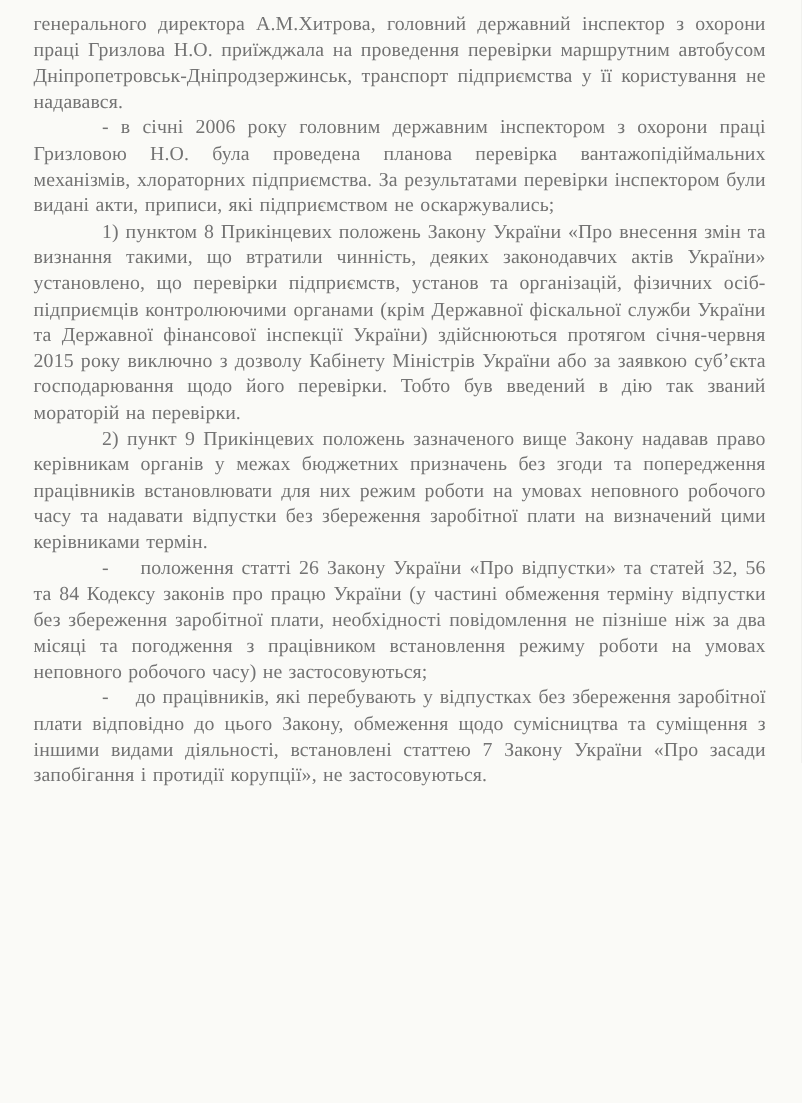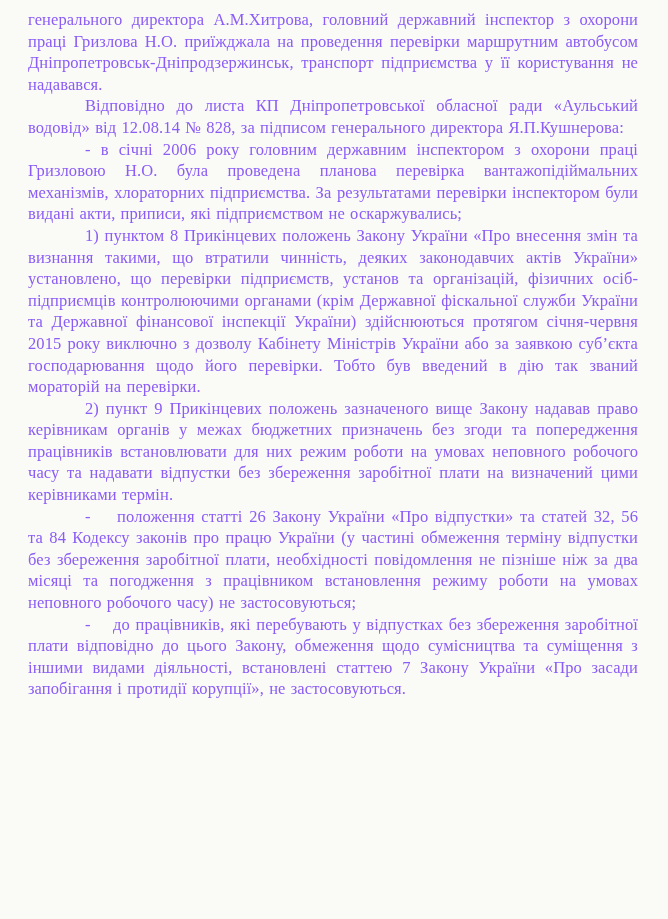--- a/index.html
+++ b/index.html
@@ -10,39 +10,38 @@
   .page {
     position: relative;
     width: 668px;
     height: 919px;
     margin: 0;
     background: #fafaf7;
     box-sizing: border-box;
     padding: 9px 30px 0 28px;
     overflow: hidden;
     font-family: "Liberation Serif", "DejaVu Serif", serif;
-    color: #8b5cf6;
+    color: #737373;
   }
   .para {
     margin: 0;
     padding: 0;
     font-size: 16.5px;
     line-height: 21.6px;
     text-align: justify;
     letter-spacing: 0.1px;
     word-spacing: 1px;
   }
   .para.indent {
     text-indent: 57px;
   }
 </style>
 </head>
 <body>
 
 <div class="page">
   <p class="para">генерального директора А.М.Хитрова, головний державний інспектор з охорони праці Гризлова Н.О. приїжджала на проведення перевірки маршрутним автобусом Дніпропетровськ-Дніпродзержинськ, транспорт підприємства у її користування не надавався.</p>
-  <p class="para indent">Відповідно до листа КП Дніпропетровської обласної ради «Аульський водовід» від 12.08.14 № 828, за підписом генерального директора Я.П.Кушнерова:</p>
   <p class="para indent">- в січні 2006 року головним державним інспектором з охорони праці Гризловою Н.О. була проведена планова перевірка вантажопідіймальних механізмів, хлораторних підприємства. За результатами перевірки інспектором були видані акти, приписи, які підприємством не оскаржувались;</p>
   <p class="para indent">1) пунктом 8 Прикінцевих положень Закону України «Про внесення змін та визнання такими, що втратили чинність, деяких законодавчих актів України» установлено, що перевірки підприємств, установ та організацій, фізичних осіб-підприємців контролюючими органами (крім Державної фіскальної служби України та Державної фінансової інспекції України) здійснюються протягом січня-червня 2015 року виключно з дозволу Кабінету Міністрів України або за заявкою суб’єкта господарювання щодо його перевірки. Тобто був введений в дію так званий мораторій на перевірки.</p>
   <p class="para indent">2) пункт 9 Прикінцевих положень зазначеного вище Закону надавав право керівникам органів у межах бюджетних призначень без згоди та попередження працівників встановлювати для них режим роботи на умовах неповного робочого часу та надавати відпустки без збереження заробітної плати на визначений цими керівниками термін.</p>
   <p class="para indent">-&nbsp;&nbsp;&nbsp;&nbsp;положення статті 26 Закону України «Про відпустки» та статей 32, 56 та 84 Кодексу законів про працю України (у частині обмеження терміну відпустки без збереження заробітної плати, необхідності повідомлення не пізніше ніж за два місяці та погодження з працівником встановлення режиму роботи на умовах неповного робочого часу) не застосовуються;</p>
   <p class="para indent">-&nbsp;&nbsp;&nbsp;&nbsp;до працівників, які перебувають у відпустках без збереження заробітної плати відповідно до цього Закону, обмеження щодо сумісництва та суміщення з іншими видами діяльності, встановлені статтею 7 Закону України «Про засади запобігання і протидії корупції», не застосовуються.</p>
 </div>
 
 </body></html>

